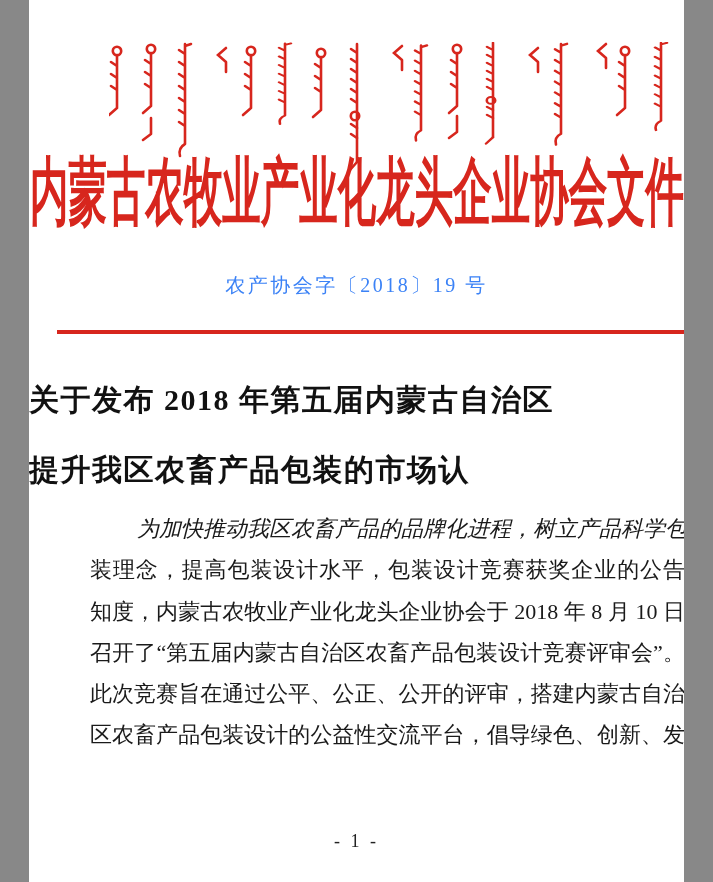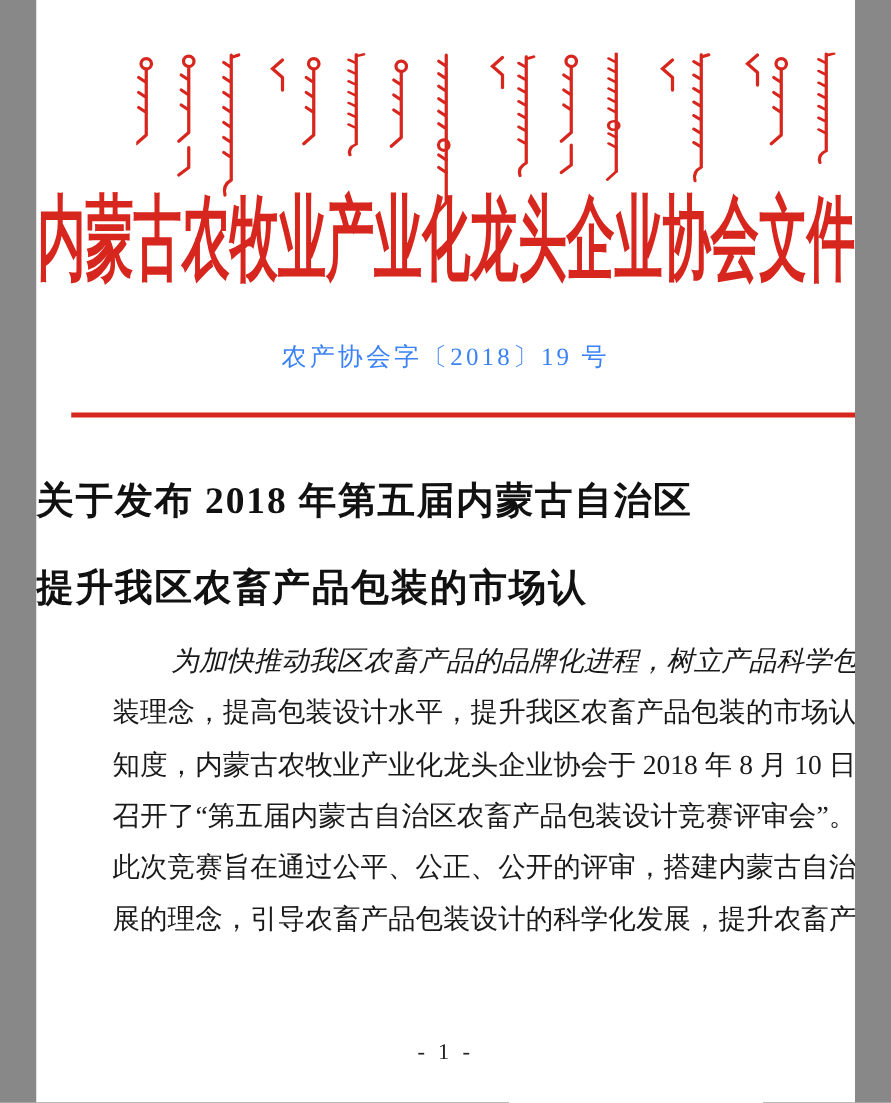--- a/index.html
+++ b/index.html
@@ -150,22 +150,22 @@
 
   <div class="doc-number">农产协会字〔2018〕19 号</div>
 
   <div class="red-rule"></div>
 
   <div class="notice-title line1">关于发布 2018 年第五届内蒙古自治区</div>
   <div class="notice-title line2">提升我区农畜产品包装的市场认</div>
 
   <div class="body-block">
     <div class="body-line indent">为加快推动我区农畜产品的品牌化进程，树立产品科学包</div>
-    <div class="body-line">装理念，提高包装设计水平，提升我区农畜产品包装的市场认</div>
+    <div class="body-line">装理念，提高包装设计水平，包装设计竞赛获奖企业的公告</div>
     <div class="body-line">知度，内蒙古农牧业产业化龙头企业协会于 2018 年 8 月 10 日</div>
     <div class="body-line">召开了“第五届内蒙古自治区农畜产品包装设计竞赛评审会”。</div>
     <div class="body-line">此次竞赛旨在通过公平、公正、公开的评审，搭建内蒙古自治</div>
-    <div class="body-line">展的理念，引导农畜产品包装设计的科学化发展，提升农畜产</div>
+    <div class="body-line">区农畜产品包装设计的公益性交流平台，倡导绿色、创新、发</div>
   </div>
 
   <div class="page-number">- 1 -</div>
 
 </div>
 
 </body></html>

